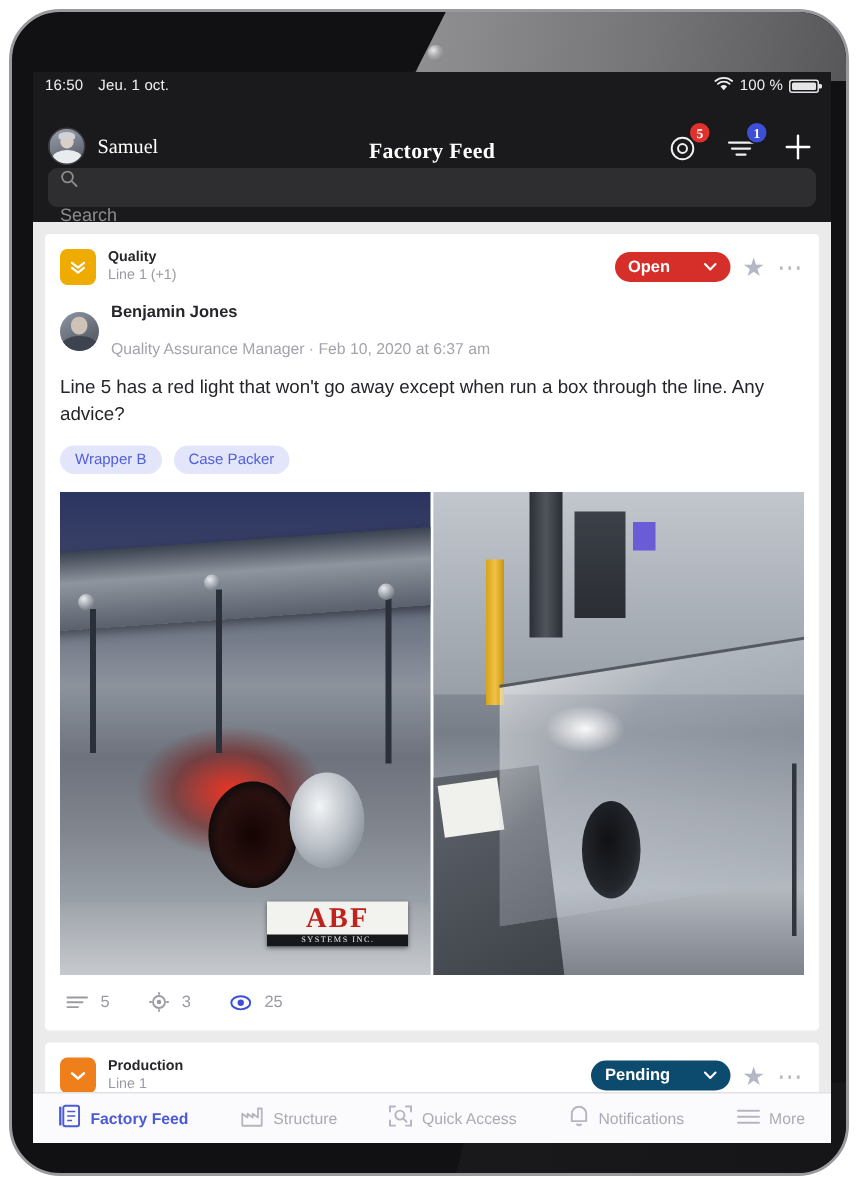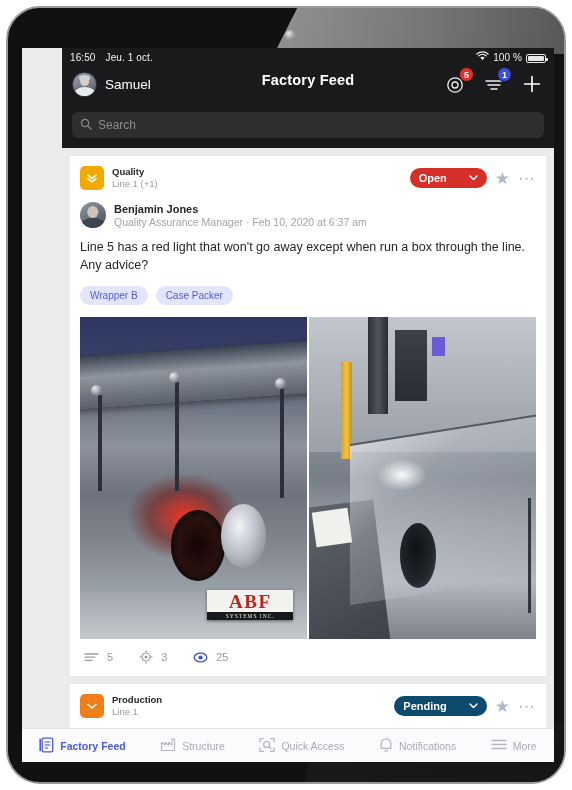--- a/index.html
+++ b/index.html
@@ -44,37 +44,36 @@
     background: radial-gradient(circle at 35% 32%, #e8e8ea 0%, #a8a8ac 40%, #6e6e72 100%);
   }
 
   
   .screen {
     position: absolute;
     left: 14px; top: 40px;
     width: 532px; height: 714px;
     background: #ebebeb;
     overflow: hidden;
-    padding-left: 40px;
   }
 
   
   .statusbar {
     height: 18px;
     background: #1a1a1c;
     color: #f1f1f1;
     display: flex;
     align-items: center;
     justify-content: space-between;
     padding: 0 8px;
     font-size: 10px;
     letter-spacing: .1px;
   }
   .sb-left { display: flex; gap: 10px; align-items: center; }
-  .sb-right { display: flex; gap: 4px; align-items: flex-end; }
+  .sb-right { display: flex; gap: 4px; align-items: center; }
   .wifi-icon { display: block; }
   .battery {
     width: 20px; height: 9px;
     border: 1px solid #e6e6e6;
     border-radius: 2px;
     position: relative;
     padding: 1px;
   }
   .battery::after {
     content: "";
@@ -85,22 +84,23 @@
   }
   .battery i { display: block; height: 100%; background: #e6e6e6; border-radius: 1px; }
 
   
   .topbar {
     background: #1a1a1c;
     padding: 6px 10px 0 10px;
   }
   .topbar-row {
     display: flex;
-    align-items: flex-start;
+    align-items: flex-end;
     height: 38px;
+    font-family: Liberation Serif, serif;
   }
   .user-chip { display: flex; align-items: center; gap: 8px; min-width: 150px; }
   .avatar {
     width: 25px; height: 25px; border-radius: 50%;
     background: linear-gradient(160deg,#9aa2ad 0%, #6f7580 60%, #4d535c 100%);
     position: relative; overflow: hidden;
     border: 1px solid #3b3b3f;
     flex: none;
   }
   .avatar::before {
@@ -140,22 +140,22 @@
   }
   .badge.red { background: #e0322c; }
   .badge.blue { background: #3d4fd6; }
 
   
   .searchwrap { padding: 2px 10px 10px 10px; background: #1a1a1c; }
   .searchbox {
     height: 26px;
     background: #2e2e31;
     border-radius: 6px;
-    display: flex; align-items: center;
-    gap: 6px; padding: 0 8px;
+    display: flex; align-items: flex-start;
+    gap: 6px; padding: 0 8px; flex-direction: column;
   }
   .searchbox input {
     background: transparent; border: none; outline: none;
     color: #c9c9cc; font-size: 12px;
     font-family: "Liberation Sans", sans-serif;
     width: 100%;
   }
   .searchbox input::placeholder { color: #8c8c90; }
 
   
@@ -201,21 +201,21 @@
   }
   .author-av::before {
     content: ""; position: absolute; left: 50%; top: 14%; transform: translateX(-50%);
     width: 44%; height: 46%; border-radius: 50%; background: #cfc2b6;
   }
   .author-av::after {
     content: ""; position: absolute; left: 50%; bottom: -16%; transform: translateX(-50%);
     width: 92%; height: 54%; border-radius: 48% 48% 0 0; background: #3d4450;
   }
   .author-name { font-size: 11px; font-weight: bold; color: #26262a; }
-  .author-meta { font-size: 10.5px; color: #a3a3ab; margin-top: 1px; }
+  .author-meta { font-size: 10.5px; color: #a3a3ab; margin-top: 13px; }
 
   .post-body {
     margin-top: 10px;
     font-size: 12.5px; color: #26262a;
     line-height: 1.45;
   }
   .tags { display: flex; gap: 8px; margin-top: 12px; }
   .tag {
     background: #e3e5fb; color: #5160d8;
     font-size: 10px; border-radius: 10px;

